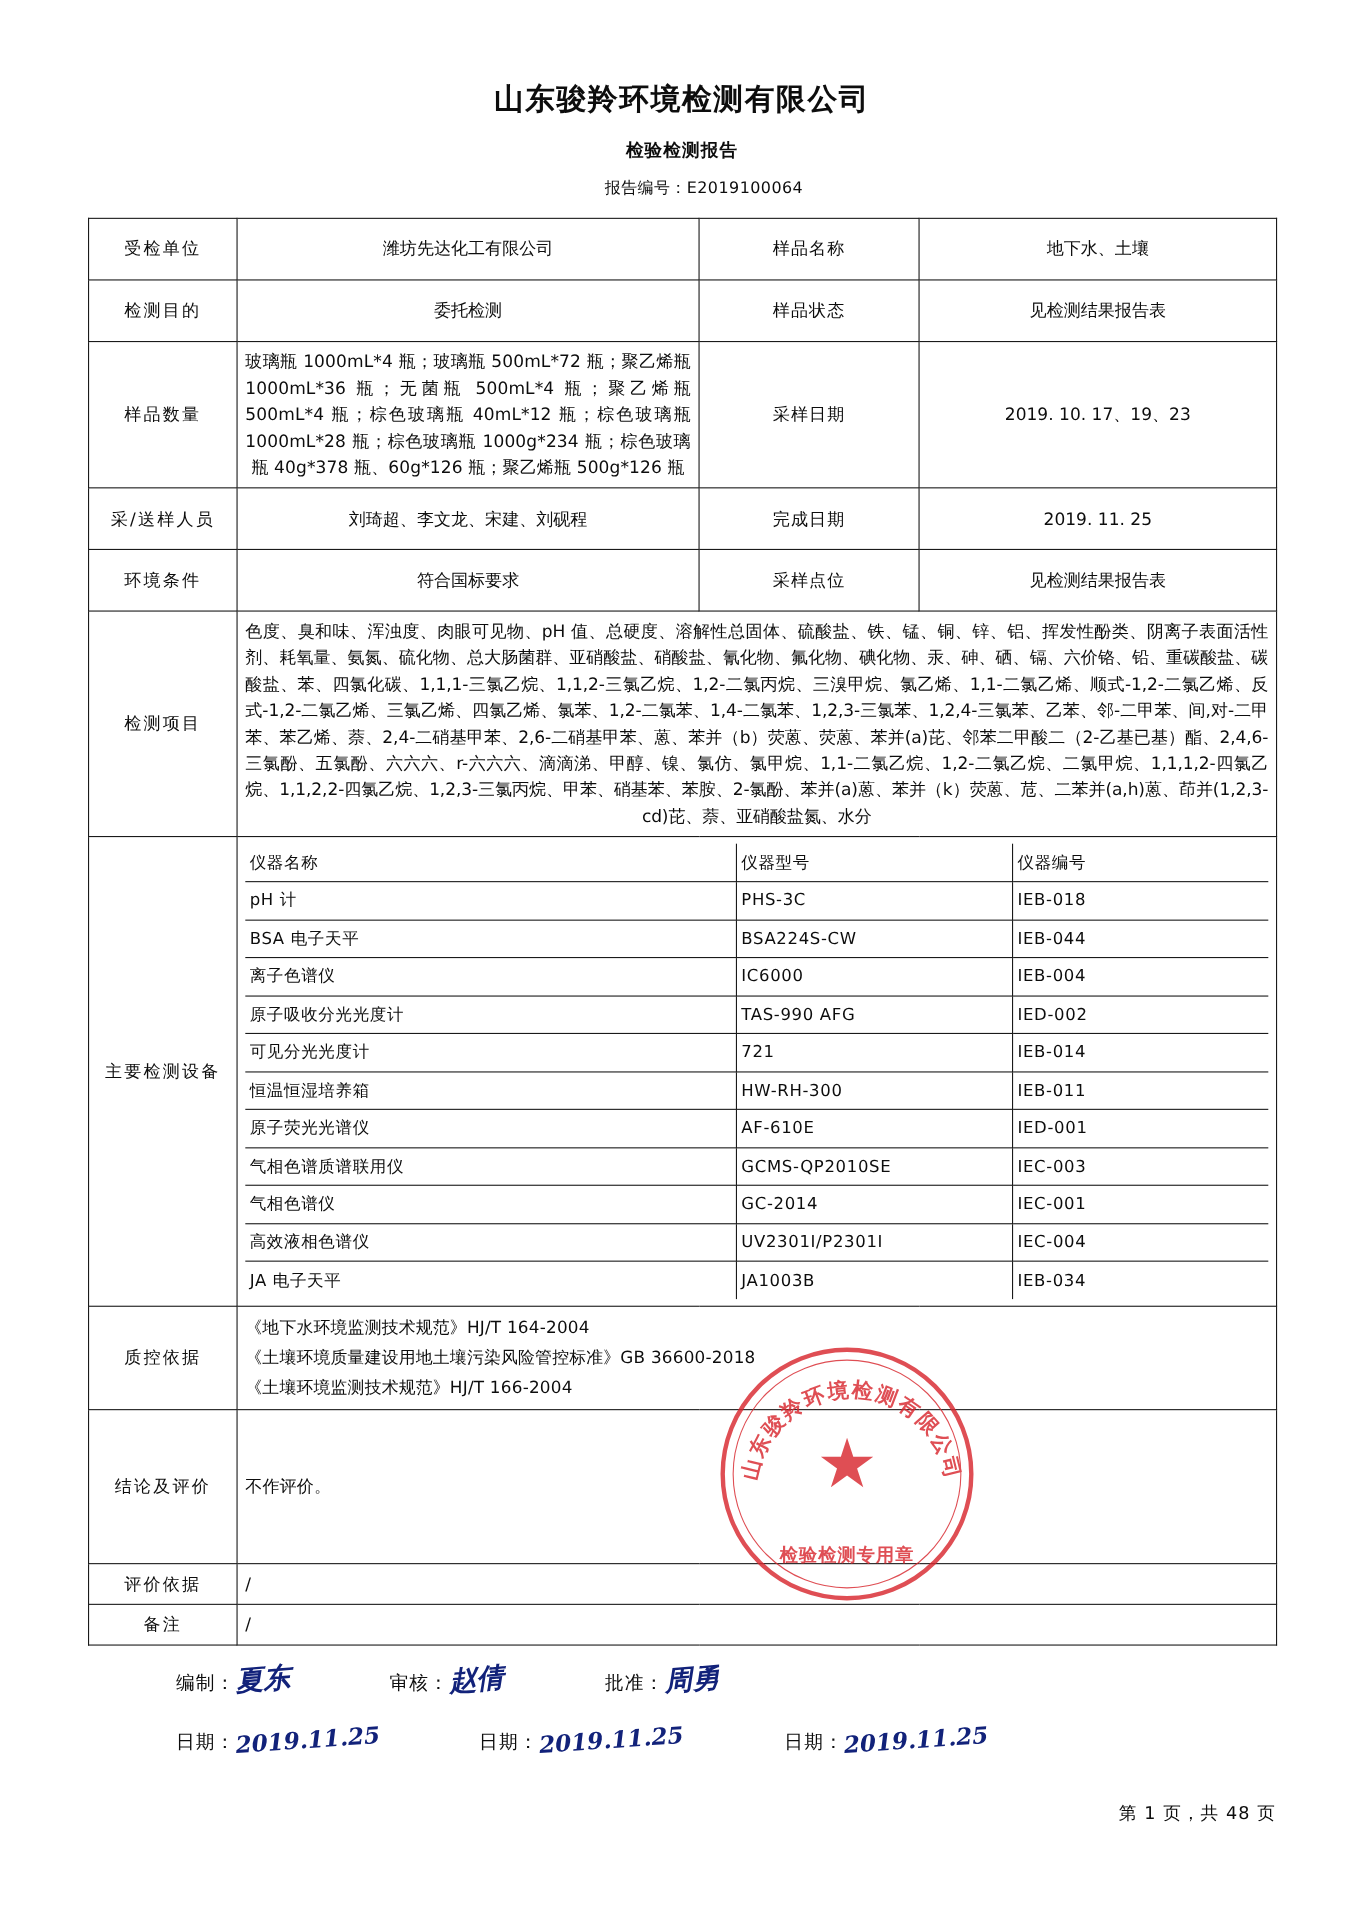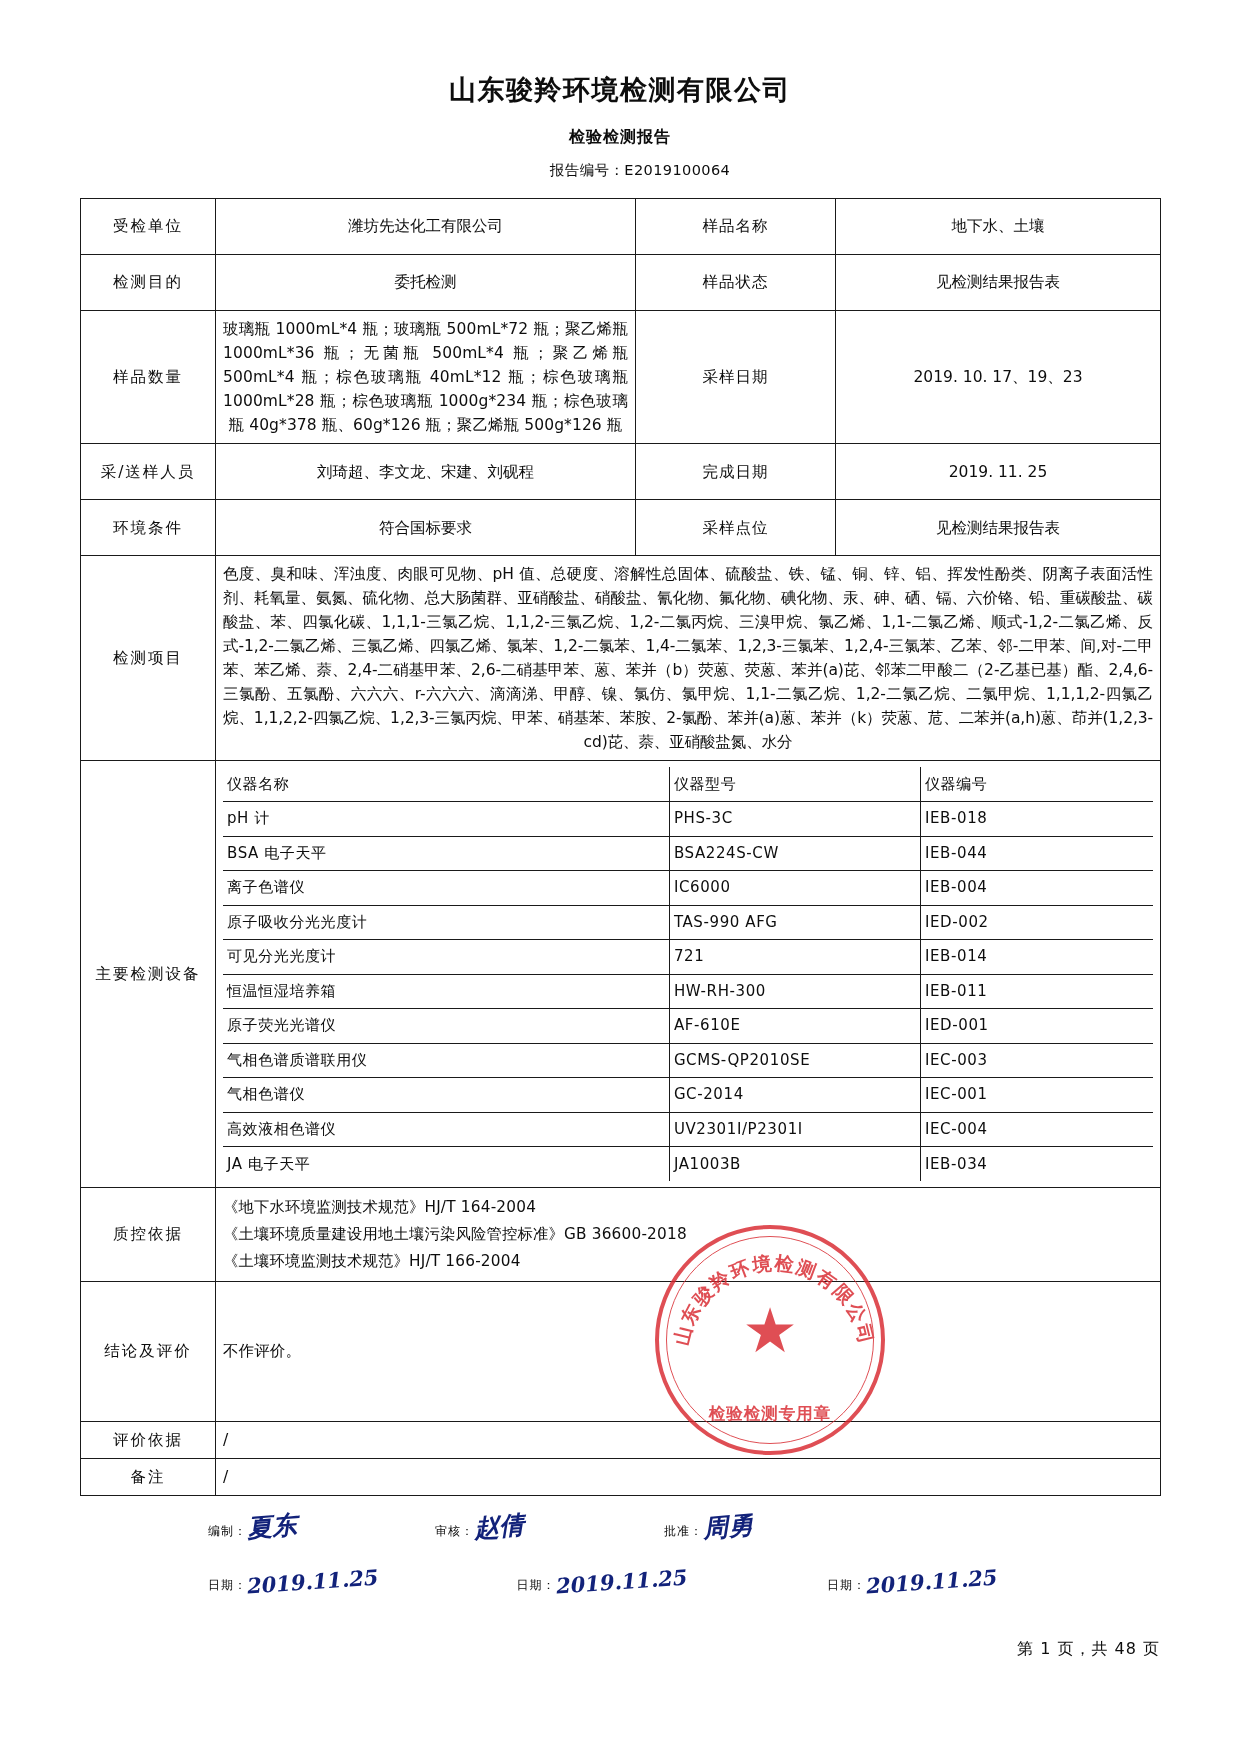--- a/index.html
+++ b/index.html
@@ -168,21 +168,21 @@
 
   
   .sign-area {
     margin-top: 14px;
     padding: 0 80px;
     position: relative;
     height: 150px;
   }
   .sign-row { display: flex; align-items: flex-start; }
   .sign-cell { display: flex; align-items: baseline; }
-  .sign-label { font-size: 12px; letter-spacing: 1px; white-space: nowrap; margin-left: 48px; }
+  .sign-label { font-size: 17px; letter-spacing: 1px; white-space: nowrap; }
   .hand {
     font-family: "DejaVu Serif", serif;
     color: #12227a;
     font-style: italic;
     font-weight: bold;
     white-space: nowrap;
   }
   .hand-name { font-size: 25px; transform: rotate(-5deg); display: inline-block; }
   .hand-date { font-size: 21px; transform: rotate(-4deg); display: inline-block; }
 

